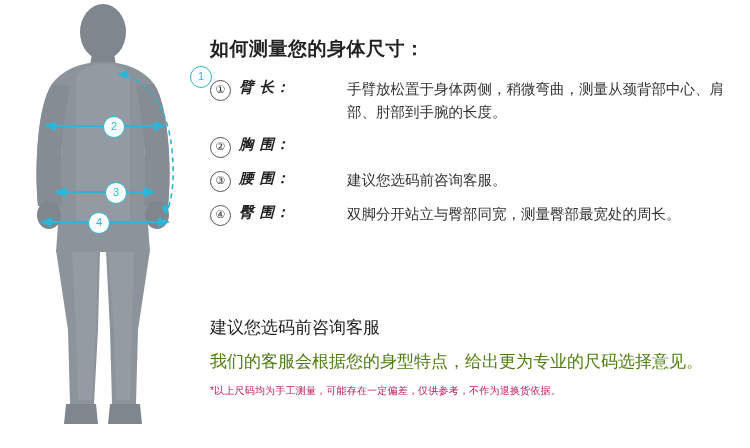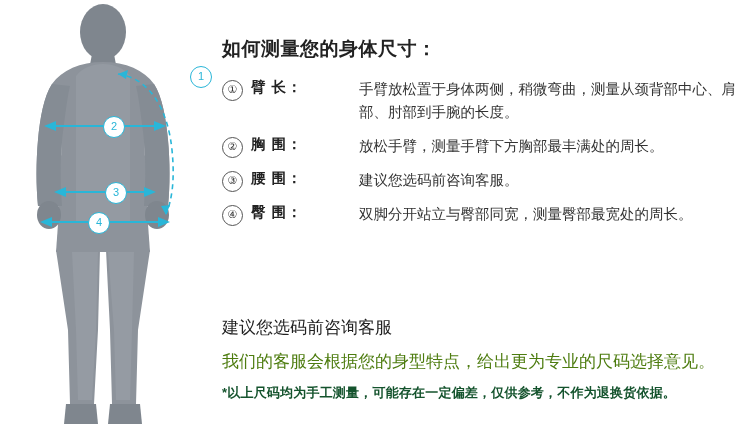--- a/index.html
+++ b/index.html
@@ -46,21 +46,21 @@
     font-family: "Liberation Sans", sans-serif;
   }
   .m1 { left: 190px; top: 66px; }
   .m2 { left: 103px; top: 116px; }
   .m3 { left: 105px; top: 182px; }
   .m4 { left: 88px;  top: 212px; }
 
   
   .text-panel {
     position: absolute;
-    left: 222px;
+    left: 210px;
     top: 0;
     width: 520px;
     height: 392px;
   }
   .main-title {
     position: absolute;
     left: 0;
     top: 36px;
     font-size: 19px;
     font-weight: bold;
@@ -91,20 +91,21 @@
     margin-top: 2px;
   }
   .item-label {
     flex: 0 0 auto;
     width: 68px;
     font-size: 14.5px;
     font-weight: bold;
     color: #222222;
     margin-left: 8px;
     letter-spacing: 1px;
+    font-style: italic;
   }
   .item-text {
     flex: 1 1 auto;
     font-size: 14.5px;
     color: #333333;
     line-height: 23px;
     margin-left: 40px;
   }
   .sub-title {
     position: absolute;
@@ -118,24 +119,23 @@
     position: absolute;
     left: 0;
     top: 350px;
     font-size: 17px;
     color: #4d7c0f;
   }
   .note {
     position: absolute;
     left: 0;
     top: 384px;
-    font-size: 13px;
-    color: #14532d;
+    font-size: 10px;
+    color: #be185d;
     letter-spacing: 0.2px;
-    font-weight: bold;
   }
 </style>
 </head>
 <body>
 
 <div class="page">
 
   <div class="figure-panel">
     <svg class="figure-svg" width="215" height="448" viewBox="0 0 215 448">
 
@@ -211,21 +211,20 @@
 
       <div class="item">
         <div class="item-num">①</div>
         <div class="item-label">臂 长：</div>
         <div class="item-text">手臂放松置于身体两侧，稍微弯曲，测量从颈背部中心、肩部、肘部到手腕的长度。</div>
       </div>
 
       <div class="item">
         <div class="item-num">②</div>
         <div class="item-label">胸 围：</div>
-        <div class="item-text">放松手臂，测量手臂下方胸部最丰满处的周长。</div>
       </div>
 
       <div class="item">
         <div class="item-num">③</div>
         <div class="item-label">腰 围：</div>
         <div class="item-text">建议您选码前咨询客服。</div>
       </div>
 
       <div class="item">
         <div class="item-num">④</div>

